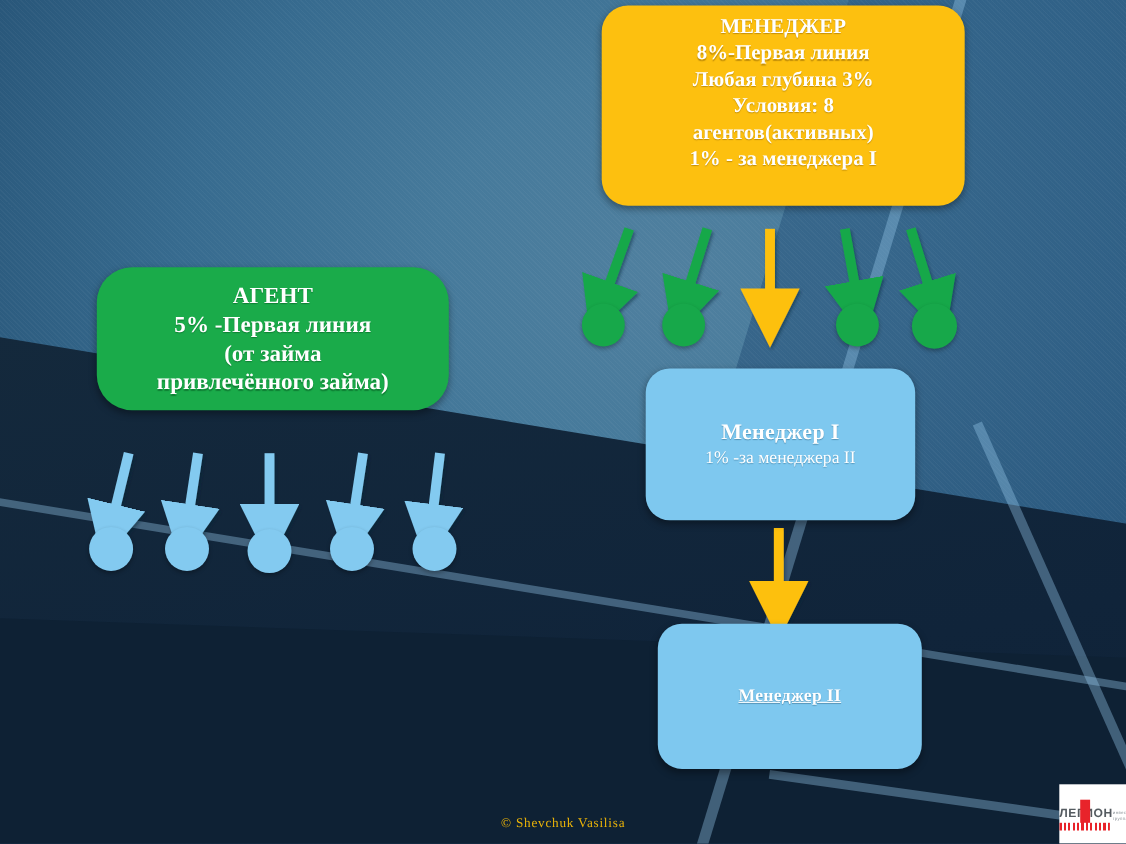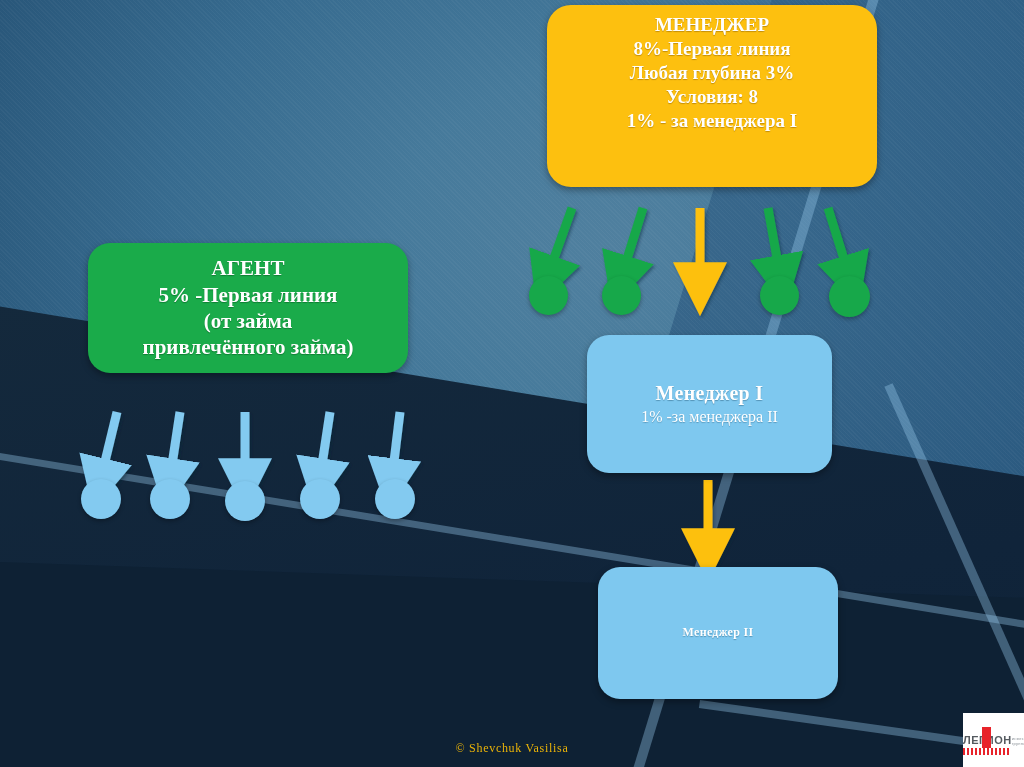--- a/index.html
+++ b/index.html
@@ -63,41 +63,41 @@
     left:527px;top:5px;width:330px;height:182px;
     background:#fdc00f;border-radius:24px;
     font-weight:bold;font-size:19px;
     text-shadow:0 1px 1px rgba(120,80,0,.45);
     justify-content:flex-start;padding-top:8px;margin-left:20px;
   }
   #manager-box .ln{padding:1px 0;}
 
   #agent-box{
     left:88px;top:243px;width:320px;height:130px;
-    background:#1aab4a;border-radius:22px;
+    background:#1aab4a;border-radius:32px;
     font-weight:bold;font-size:21px;
     text-shadow:0 1px 1px rgba(0,70,25,.45);
   }
   #agent-box .ln{padding:1px 0;}
 
   #manager1-box{
     left:587px;top:335px;width:245px;height:138px;
     background:#7ec8ef;border-radius:22px;
   }
   #manager1-box .t1{font-weight:bold;font-size:20px;letter-spacing:.3px;
     text-shadow:0 1px 1px rgba(20,70,100,.4);}
   #manager1-box .t2{font-size:16px;margin-top:3px;
     text-shadow:0 1px 1px rgba(20,70,100,.35);}
 
   #manager2-box{
     left:598px;top:567px;width:240px;height:132px;
     background:#7ec8ef;border-radius:22px;
   }
-  #manager2-box .t1{font-weight:bold;font-size:12px;letter-spacing:.3px;
-    text-shadow:0 1px 1px rgba(20,70,100,.4);}
+  #manager2-box .t1{font-weight:bold;font-size:16px;letter-spacing:.3px;
+    text-shadow:0 1px 1px rgba(20,70,100,.4);text-decoration:underline;}
 
   
   .dot{position:absolute;border-radius:50%;box-shadow:0 2px 4px rgba(0,0,0,.3);}
   .dot.green{background:#17a84a;}
   .dot.blue{background:#83caf0;}
 
   
   .arrows{position:absolute;left:0;top:0;width:1024px;height:767px;pointer-events:none;}
 
   
@@ -188,20 +188,21 @@
   <div class="dot blue" style="left:150px;top:479px;width:40px;height:40px;"></div>
   <div class="dot blue" style="left:225px;top:481px;width:40px;height:40px;"></div>
   <div class="dot blue" style="left:300px;top:479px;width:40px;height:40px;"></div>
   <div class="dot blue" style="left:375px;top:479px;width:40px;height:40px;"></div>
 
   <div class="box" id="manager-box">
     <span class="ln">МЕНЕДЖЕР</span>
     <span class="ln">8%-Первая линия</span>
     <span class="ln">Любая глубина 3%</span>
     <span class="ln">Условия: 8</span>
+    <span class="ln">агентов(активных)</span>
     <span class="ln">1% - за менеджера I</span>
   </div>
 
   <div class="box" id="agent-box">
     <span class="ln">АГЕНТ</span>
     <span class="ln">5% -Первая линия</span>
     <span class="ln">(от займа</span>
     <span class="ln">привлечённого займа)</span>
   </div>
 

